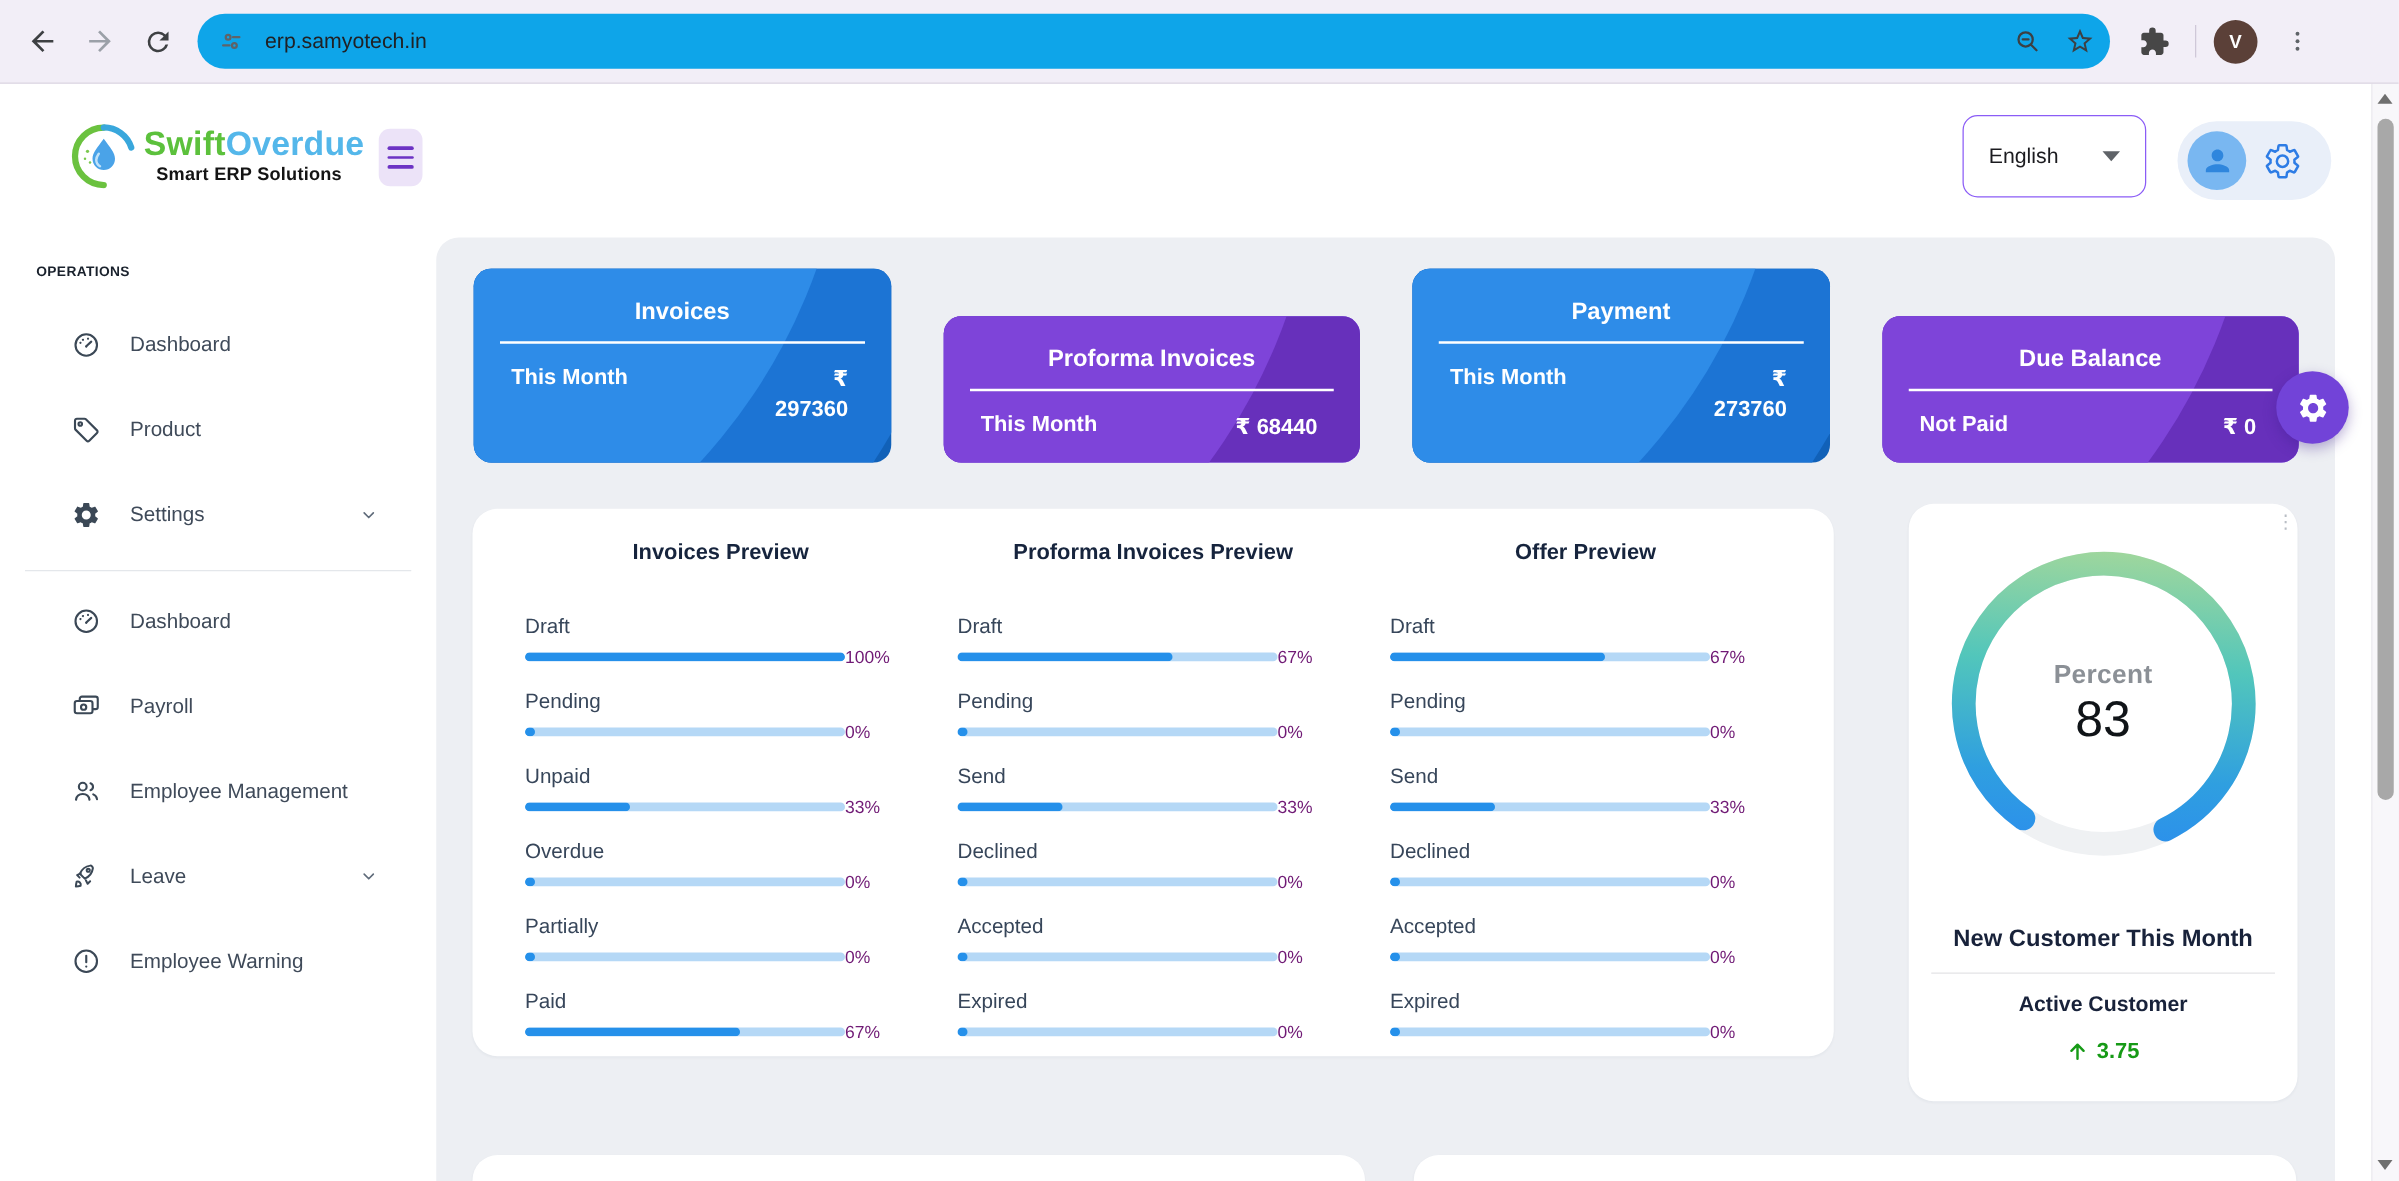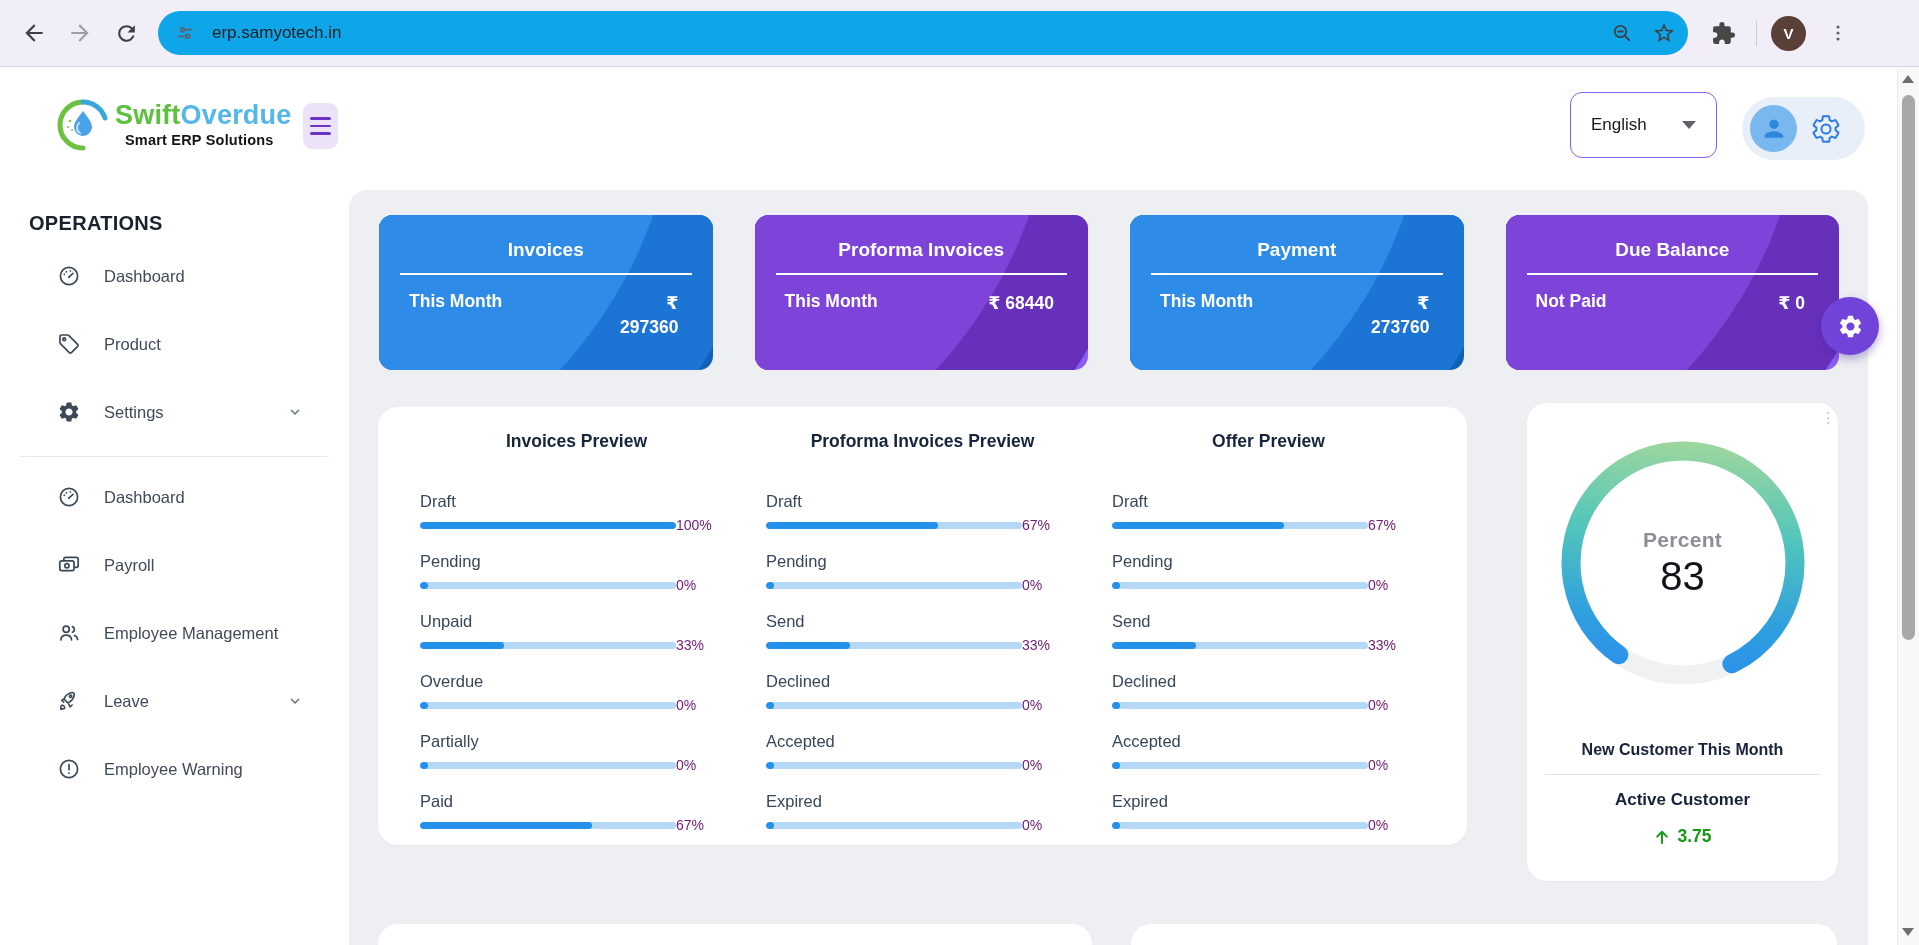--- a/index.html
+++ b/index.html
@@ -51,37 +51,37 @@
   .caret{width:0;height:0;border-left:7px solid transparent;border-right:7px solid transparent;
     border-top:8px solid #5f6368;margin-left:auto;margin-right:20px;}
   .user-pill{position:absolute;left:1742px;top:31px;width:123px;height:63px;border-radius:32px;background:#e9eff9;
     display:flex;align-items:center;}
   .user-avatar{width:47px;height:47px;border-radius:50%;background:#79b7f1;margin-left:8px;
     display:flex;align-items:center;justify-content:center;cursor:pointer;}
   .header-gear{margin-left:12px;width:34px;height:34px;display:flex;align-items:center;justify-content:center;cursor:pointer;}
 
   
   .sidebar{position:absolute;top:124px;left:0;width:349px;height:755px;background:#fff;}
-  .sb-header{padding:22px 0 0 29px;font-size:20px;font-weight:bold;color:#19212c;letter-spacing:.3px;height:30px;}
+  .sb-header{padding:22px 0 0 29px;font-size:11px;font-weight:bold;color:#19212c;letter-spacing:.3px;height:30px;}
   .sb-item{height:68px;display:flex;align-items:center;cursor:pointer;}
   .sb-icon{width:24px;height:24px;margin-left:57px;color:#3b4856;flex:0 0 auto;}
   .sb-icon svg{width:24px;height:24px;display:block;}
   .sb-label{margin-left:23px;font-size:16.5px;color:#3f4a59;}
   .sb-chev{margin-left:auto;margin-right:46px;width:16px;height:16px;color:#5f6b7a;}
   .sb-chev svg{width:16px;height:16px;display:block;}
   .sb-divider{height:1px;background:#e4e7eb;margin:10px 20px 6px 20px;}
 
   
   .main{position:absolute;top:124px;left:349px;width:1519px;height:900px;background:#edeff3;
     border-radius:18px 18px 0 0;}
 
   .cards-row{position:absolute;left:30px;top:25px;width:1460px;height:155px;display:flex;gap:42px;}
   .stat-card{flex:1 1 0;border-radius:14px;position:relative;overflow:hidden;color:#fff;}
   .stat-card.blue{background:#1161b8;}
-  .stat-card.purple{background:#8b5cf6;}
+  .stat-card.purple{background:#8b5cf6;margin-top:38px;}
   .stat-card .band1,.stat-card .band2{content:"";position:absolute;border-radius:50%;}
   .stat-card .band1{width:1120px;height:1120px;left:-710px;top:-710px;}
   .stat-card .band2{width:900px;height:900px;left:-600px;top:-600px;}
   .stat-card.blue .band1{background:#1c74d4;}
   .stat-card.blue .band2{background:#2e8ce8;}
   .stat-card.purple .band1{background:#6730bb;}
   .stat-card.purple .band2{background:#7e44d9;}
   .sc-inner{position:relative;z-index:2;}
   .sc-title{margin-top:24px;text-align:center;font-size:19px;font-weight:bold;}
   .sc-hr{border-top:2px solid #fff;margin:12px 21px 0 21px;}
@@ -102,21 +102,21 @@
   .pv-fill{height:7px;border-radius:4px;background:#2590ea;}
   .pv-pct{flex:1;text-align:left;font-size:14px;color:#701a75;}
 
   .percent-card{position:absolute;left:1178px;top:213px;width:311px;height:478px;}
   .pc-kebab{position:absolute;top:12px;right:3px;color:#b9bec5;font-size:15px;line-height:6px;
     letter-spacing:0;cursor:pointer;text-align:center;width:14px;}
   .gauge-wrap{position:relative;width:260px;height:260px;margin:30px auto 0 auto;}
   .gauge-center{position:absolute;inset:0;display:flex;flex-direction:column;align-items:center;justify-content:center;}
   .gauge-label{font-size:21px;color:#8b9096;font-weight:bold;letter-spacing:.3px;}
   .gauge-value{font-size:40px;color:#101418;margin-top:2px;}
-  .pc-footer-title{margin-top:48px;text-align:center;font-size:16px;font-weight:bold;color:#18223a;}
+  .pc-footer-title{margin-top:48px;text-align:center;font-size:19px;font-weight:bold;color:#18223a;}
   .pc-divider{height:1px;background:#e3e3e6;margin:15px 18px;}
   .pc-active-label{text-align:center;font-size:17px;font-weight:bold;color:#18223a;}
   .pc-active-value{margin-top:16px;text-align:center;font-size:17.5px;font-weight:bold;color:#169a16;
     display:flex;align-items:center;justify-content:center;gap:6px;}
 
   .bottom-panel{position:absolute;top:734px;height:220px;}
   .bottom-panel.left{left:29px;width:714px;}
   .bottom-panel.right{left:782px;width:706px;}
 
   .fab{position:absolute;left:1821px;top:231px;width:58px;height:58px;border-radius:50%;background:#7243d8;

